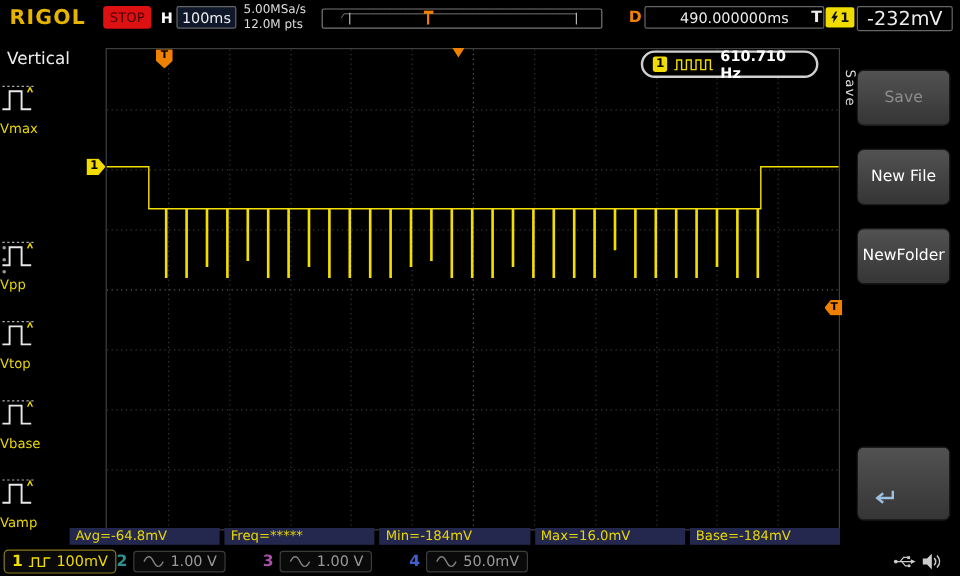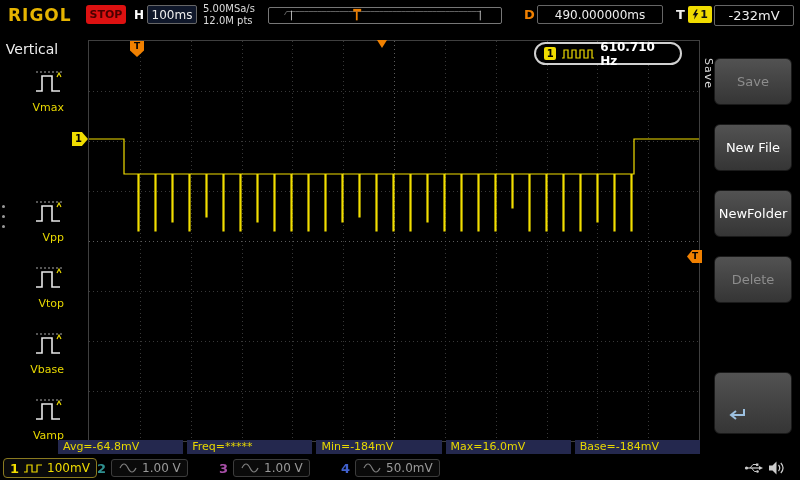--- a/index.html
+++ b/index.html
@@ -3,41 +3,41 @@
 <meta charset="utf-8">
 <style>
   *{margin:0;padding:0;box-sizing:border-box}
   body{background:#222;font-family:"DejaVu Sans","Liberation Sans",sans-serif}
   .screen{position:relative;width:800px;height:480px;background:#000;overflow:hidden}
 
   
   .header{position:absolute;left:0;top:0;width:800px;height:30px;background:#000}
   .brand{position:absolute;left:8px;top:5px;font-size:17px;font-weight:bold;color:#E6B400;letter-spacing:1px}
   .stop-badge{position:absolute;left:86px;top:5px;width:40px;height:19px;background:#DD1111;color:#4A0000;
-    font-weight:bold;font-size:11px;border-radius:3px;display:flex;align-items:center;justify-content:center}
+    font-weight:normal;font-size:11px;border-radius:3px;display:flex;align-items:center;justify-content:center}
   .h-label{position:absolute;left:134px;top:8px;color:#fff;font-weight:bold;font-size:12px}
   .tb-box{position:absolute;left:147px;top:5px;width:50px;height:19px;border:1px solid #666;border-radius:2px;
     background:#0f172a;color:#eee;font-size:12px;display:flex;align-items:center;justify-content:center}
   .srate{position:absolute;left:203px;top:3px;font-size:10px;color:#ddd;line-height:12px}
   .strip{position:absolute;left:268px;top:7px;width:234px;height:17px;border:1px solid #777;border-radius:2px;background:#000}
   .strip svg{display:block;width:100%;height:100%}
   .d-label{position:absolute;left:524px;top:7px;color:#F08000;font-weight:bold;font-size:13px}
-  .d-box{position:absolute;left:537px;top:5px;width:126px;height:19px;border:1px solid #666;border-radius:2px;
+  .d-box{position:absolute;left:537px;top:5px;width:150px;height:19px;border:1px solid #666;border-radius:2px;
     color:#eee;font-size:12px;display:flex;align-items:center;justify-content:center}
   .t-label{position:absolute;left:676px;top:7px;color:#eee;font-weight:bold;font-size:13px}
   .t-chip{position:absolute;left:688px;top:6px;width:24px;height:17px;background:#F0DC00;border-radius:2px;
     display:flex;align-items:center;justify-content:center;gap:1px;color:#111;font-size:11px;font-weight:bold}
   .t-chip svg{width:7px;height:13px}
   .t-box{position:absolute;left:714px;top:5px;width:80px;height:21px;border:1px solid #666;border-radius:2px;
-    color:#eee;font-size:13px;display:flex;align-items:center;justify-content:center}
+    color:#eee;font-size:16px;display:flex;align-items:center;justify-content:center}
 
   
   .left-menu{position:absolute;left:0;top:30px;width:64px;height:426px}
   .lm-title{position:absolute;left:0;top:11px;width:64px;text-align:center;color:#eee;font-size:14px}
-  .lm-item{position:absolute;left:0;width:64px;text-align:right;cursor:pointer}
+  .lm-item{position:absolute;left:0;width:64px;text-align:left;cursor:pointer}
   .m-icon{width:30px;height:28px}
   .lm-label{font-size:11px;color:#E8D800;margin-top:1px}
   .page-dots{position:absolute;left:2px;top:168px}
   .page-dots i{display:block;width:3px;height:3px;border-radius:50%;background:#999;margin:7px 0}
 
   
   .grid-area{position:absolute;left:88px;top:40px;width:612px;height:402px;border:1px solid #3f3f3f;background:#000}
   .grid-area svg{display:block;width:610px;height:400px}
   .ch1-marker{position:absolute;left:72px;top:132px;width:16px;height:14px;background:#F0DC00;color:#000;
     font-size:10px;font-weight:bold;line-height:14px;padding-left:3px;z-index:4;
@@ -213,21 +213,20 @@
       <path d="M1,10 h2 v-8 h4 v8 h4 v-8 h4 v8 h4 v-8 h4 v8 h4 v-8 h4 v8 h2" fill="none" stroke="#F0DC00" stroke-width="1.2"></path>
     </svg>
     <span class="fc-val">610.710 Hz</span>
   </div>
 
   <div class="right-menu">
     <div class="rm-title">Save</div>
     <button class="rm-btn disabled" style="top:28px">Save</button>
     <button class="rm-btn" style="top:94px">New File</button>
     <button class="rm-btn" style="top:160px">NewFolder</button>
-    <button class="rm-btn disabled" style="top:226px">Delete</button>
     <button class="rm-btn back" style="top:342px">
       <svg viewBox="0 0 26 20">
         <path d="M21,4 v6 h-12" fill="none" stroke="#9cc0e0" stroke-width="2"></path>
         <path d="M13,6 l-5,4 5,4" fill="none" stroke="#9cc0e0" stroke-width="2"></path>
       </svg>
     </button>
   </div>
 
   <div class="meas-row">
     <div class="meas">Avg=-64.8mV</div>

